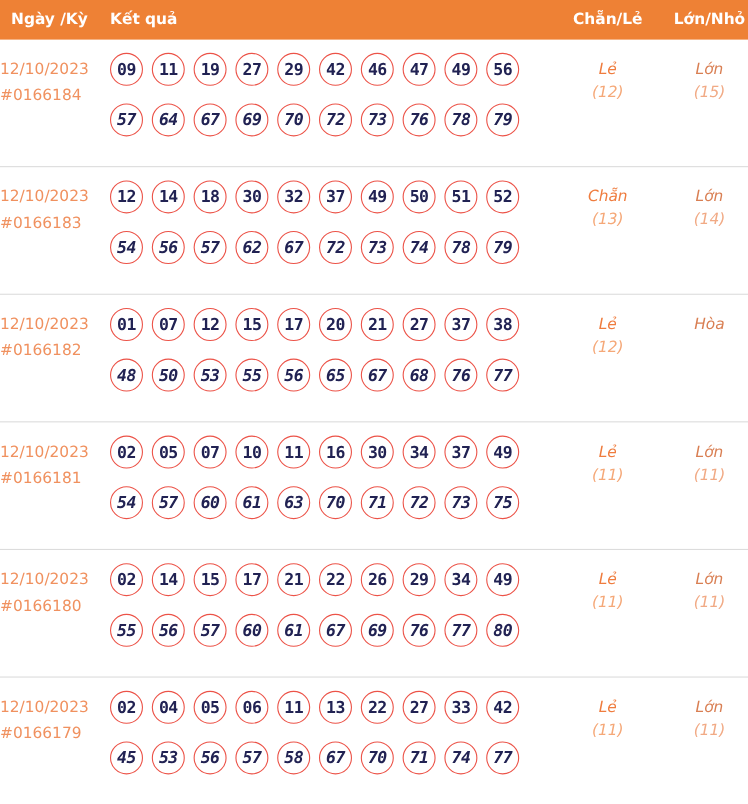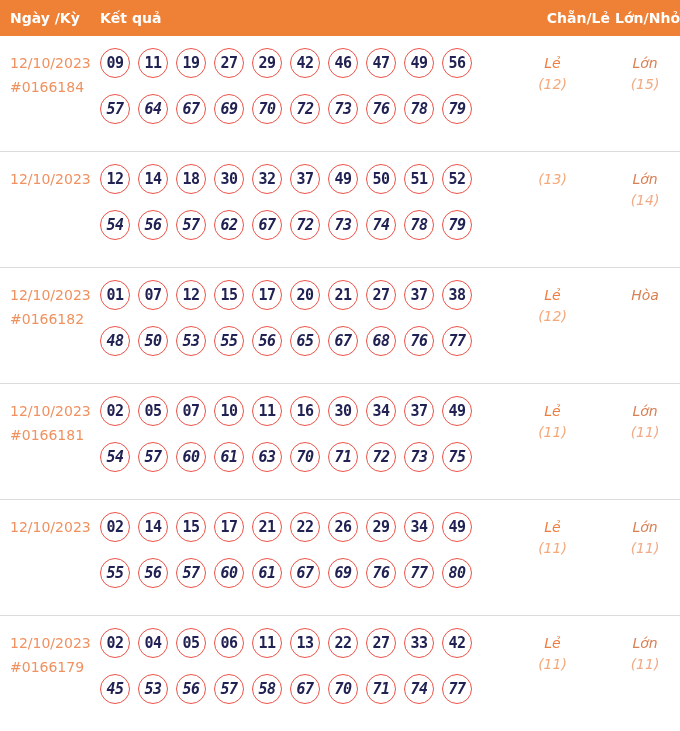--- a/index.html
+++ b/index.html
@@ -26,29 +26,28 @@
     display: grid;
     grid-template-columns: 100px 395px 115px 70px;
     align-items: center;
     height: 36px;
     background: var(--header-bg);
     color: var(--header-text);
     font-size: 14px;
     font-weight: bold;
   }
   .th-date { padding-left: 10px; }
-  .th-parity, .th-size { text-align: right; }
+  .th-parity, .th-size { text-align: center; }
   .row {
     display: grid;
     grid-template-columns: 100px 395px 115px 70px;
     padding: 12px 0 27px;
     border-bottom: 1px solid var(--divider);
   }
   .cell-date {
-    padding-left: 10px;
     padding-top: 3px;
     font-size: 14px;
     line-height: 24px;
     color: var(--date-text);
   }
   .num-line { display: flex; gap: 8px; }
   .num-line + .num-line { margin-top: 16px; font-style: italic; }
   .ball {
     width: 30px;
     height: 30px;
@@ -122,20 +121,21 @@
     </div>
     <div class="cell-size">
       <div class="stat-label">Lớn</div>
       <div class="stat-count">(15)</div>
     </div>
   </div>
 
   <div class="row">
     <div class="cell-date">
       <div class="date">12/10/2023</div>
+      <div class="draw-id">#0166183</div>
     </div>
     <div class="cell-numbers">
       <div class="num-line">
             <span class="ball">12</span>
             <span class="ball">14</span>
             <span class="ball">18</span>
             <span class="ball">30</span>
             <span class="ball">32</span>
             <span class="ball">37</span>
             <span class="ball">49</span>
@@ -150,20 +150,21 @@
             <span class="ball">62</span>
             <span class="ball">67</span>
             <span class="ball">72</span>
             <span class="ball">73</span>
             <span class="ball">74</span>
             <span class="ball">78</span>
             <span class="ball">79</span>
           </div>
     </div>
     <div class="cell-parity">
+      <div class="stat-label">Chẵn</div>
       <div class="stat-count">(13)</div>
     </div>
     <div class="cell-size">
       <div class="stat-label">Lớn</div>
       <div class="stat-count">(14)</div>
     </div>
   </div>
 
   <div class="row">
     <div class="cell-date">
@@ -243,20 +244,21 @@
     </div>
     <div class="cell-size">
       <div class="stat-label">Lớn</div>
       <div class="stat-count">(11)</div>
     </div>
   </div>
 
   <div class="row">
     <div class="cell-date">
       <div class="date">12/10/2023</div>
+      <div class="draw-id">#0166180</div>
     </div>
     <div class="cell-numbers">
       <div class="num-line">
             <span class="ball">02</span>
             <span class="ball">14</span>
             <span class="ball">15</span>
             <span class="ball">17</span>
             <span class="ball">21</span>
             <span class="ball">22</span>
             <span class="ball">26</span>

